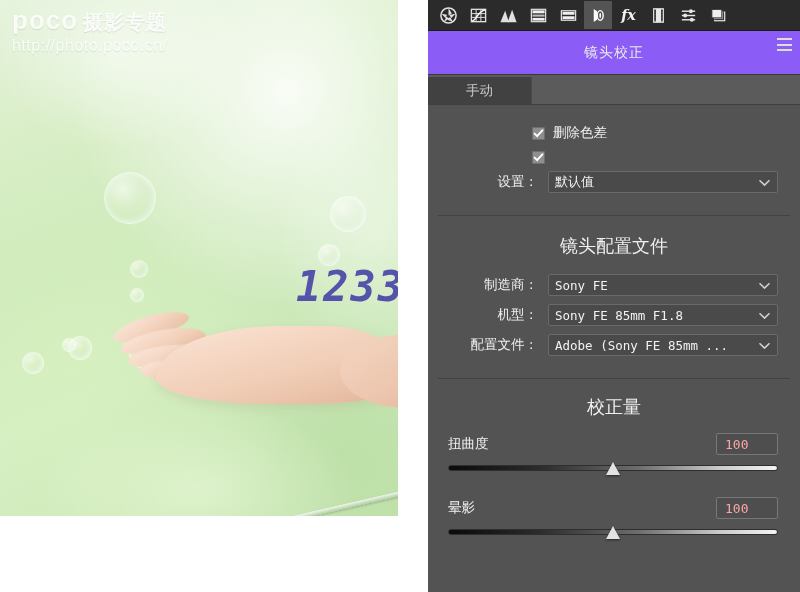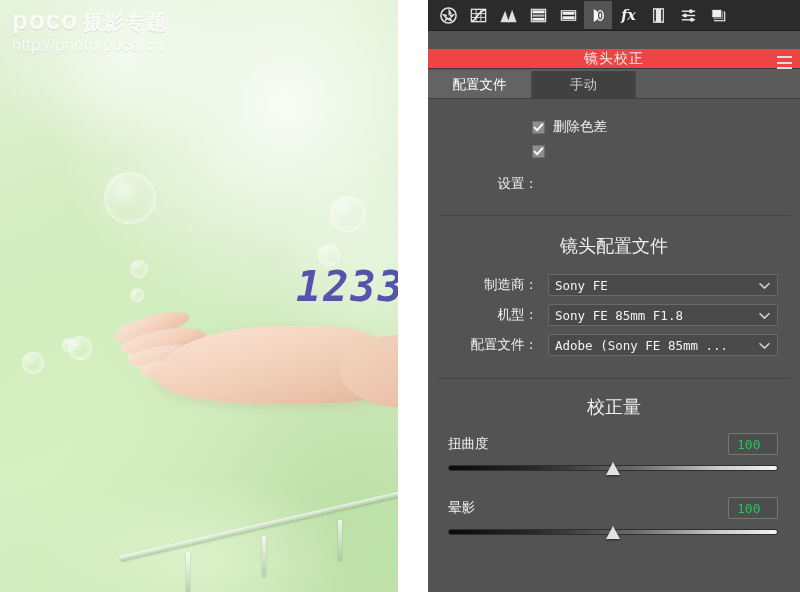--- a/index.html
+++ b/index.html
@@ -12,21 +12,21 @@
   #app {
     position: relative;
     width: 800px; height: 592px;
     background: #ffffff;
   }
 
   
   .photo {
     position: absolute;
     left: 0; top: 0;
-    width: 398px; height: 592px;
+    width: 398px; height: 516px;
     overflow: hidden;
     background:
       radial-gradient(circle at 72% 18%, rgba(255,255,255,0.85) 0%, rgba(255,255,255,0) 42%),
       radial-gradient(circle at 18% 72%, rgba(214,240,190,0.75) 0%, rgba(214,240,190,0) 46%),
       radial-gradient(circle at 88% 88%, rgba(182,220,160,0.7) 0%, rgba(182,220,160,0) 48%),
       linear-gradient(160deg,#e6f3dd 0%, #d9eec7 22%, #cfeabc 45%, #d7efc6 66%, #c9e6b4 100%);
   }
   .photo-soft {
     position: absolute; inset: 0;
     background:
@@ -136,26 +136,25 @@
   .tool {
     width: 28px; height: 28px;
     display: flex; align-items: center; justify-content: center;
     margin-right: 2px;
     border-radius: 1px;
   }
   .tool.active { background: #545454; }
   .tool svg { display: block; }
   
   .titlebar {
-    height: 20px;
-    background: #ef4444;
+    height: 44px;
+    background: #8b5cf6;
     border-bottom: 1px solid #3a3a3a;
     display: flex; align-items: center; justify-content: center;
     position: relative;
-    margin-top: 18px;
   }
   .titlebar .title { font-size: 14px; color: #eaeaea; letter-spacing: 1px; }
   .hamburger {
     position: absolute; right: 8px; top: 7px;
     width: 15px; height: 13px;
     display: flex; flex-direction: column; justify-content: space-between;
   }
   .hamburger i { display: block; height: 2px; background: #dcdcdc; }
   
   .tabs {
@@ -216,25 +215,25 @@
     position: absolute; right: 7px; top: 50%;
     transform: translateY(-50%);
   }
   .divider { height: 1px; background: #6d6d6d; border-bottom: 1px solid #434343; margin: 0 10px; }
   .section-title { text-align: center; font-size: 18px; color: #f0f0f0; }
 
   .slider-block { padding: 0 22px 0 20px; }
   .slider-head { display: flex; align-items: center; justify-content: space-between; height: 26px; }
   .slider-name { font-size: 13.5px; color: #f0f0f0; }
   .numbox {
-    width: 50px; height: 22px;
+    width: 62px; height: 22px;
     background: #4e4e4e;
     border: 1px solid #777777;
     border-radius: 2px;
-    color: #22c55e;
+    color: #fca5a5;
     font-size: 13px;
     font-family: "DejaVu Sans Mono", "Liberation Mono", monospace;
     display: flex; align-items: center;
     padding-left: 8px;
   }
   .track-wrap { position: relative; height: 16px; margin-top: 4px; }
   .track {
     position: absolute; left: 0; right: 0; top: 4px;
     height: 6px;
     border-radius: 3px;
@@ -388,23 +387,20 @@
     <div class="titlebar">
       <span class="title">镜头校正</span>
       <div class="hamburger">
         <i></i>
           <i></i>
           <i></i>
       </div>
     </div>
 
     <div class="tabs">
-      <div class="tab selected">
-        <span>配置文件</span>
-      </div>
       <div class="tab other">
         <span>手动</span>
       </div>
       <div class="tab-filler"></div>
     </div>
 
     <div class="body">
 
       <div style="height:16px"></div>
 
@@ -418,22 +414,30 @@
       </div>
 
       <div class="row chk-row">
         <span class="chk">
           <svg width="11" height="11" viewBox="0 0 11 11">
               <path d="M1.6 5.6 L4.1 8.2 L9.4 2.3" fill="none" stroke="#ffffff" stroke-width="1.9" stroke-linecap="round" stroke-linejoin="round"></path>
             </svg>
         </span>
       </div>
 
-      <div class="field-row" style="margin-top:12px">
+      <div class="field-row" style="margin-top:2px">
         <span class="field-label">设置：</span>
+        <div class="select">
+          <span class="val" style="font-family:'Liberation Sans',sans-serif;font-size:13px">默认值</span>
+          <span class="caret">
+            <svg width="11" height="7" viewBox="0 0 11 7">
+                <path d="M1 1.2 L5.5 5.6 L10 1.2" fill="none" stroke="#cfcfcf" stroke-width="1.6" stroke-linecap="round"></path>
+              </svg>
+          </span>
+        </div>
       </div>
 
       <div style="height:22px"></div>
       <div class="divider"></div>
       <div style="height:18px"></div>
 
       <div class="section-title">镜头配置文件</div>
 
       <div class="field-row" style="margin-top:16px">
         <span class="field-label">制造商：</span>

